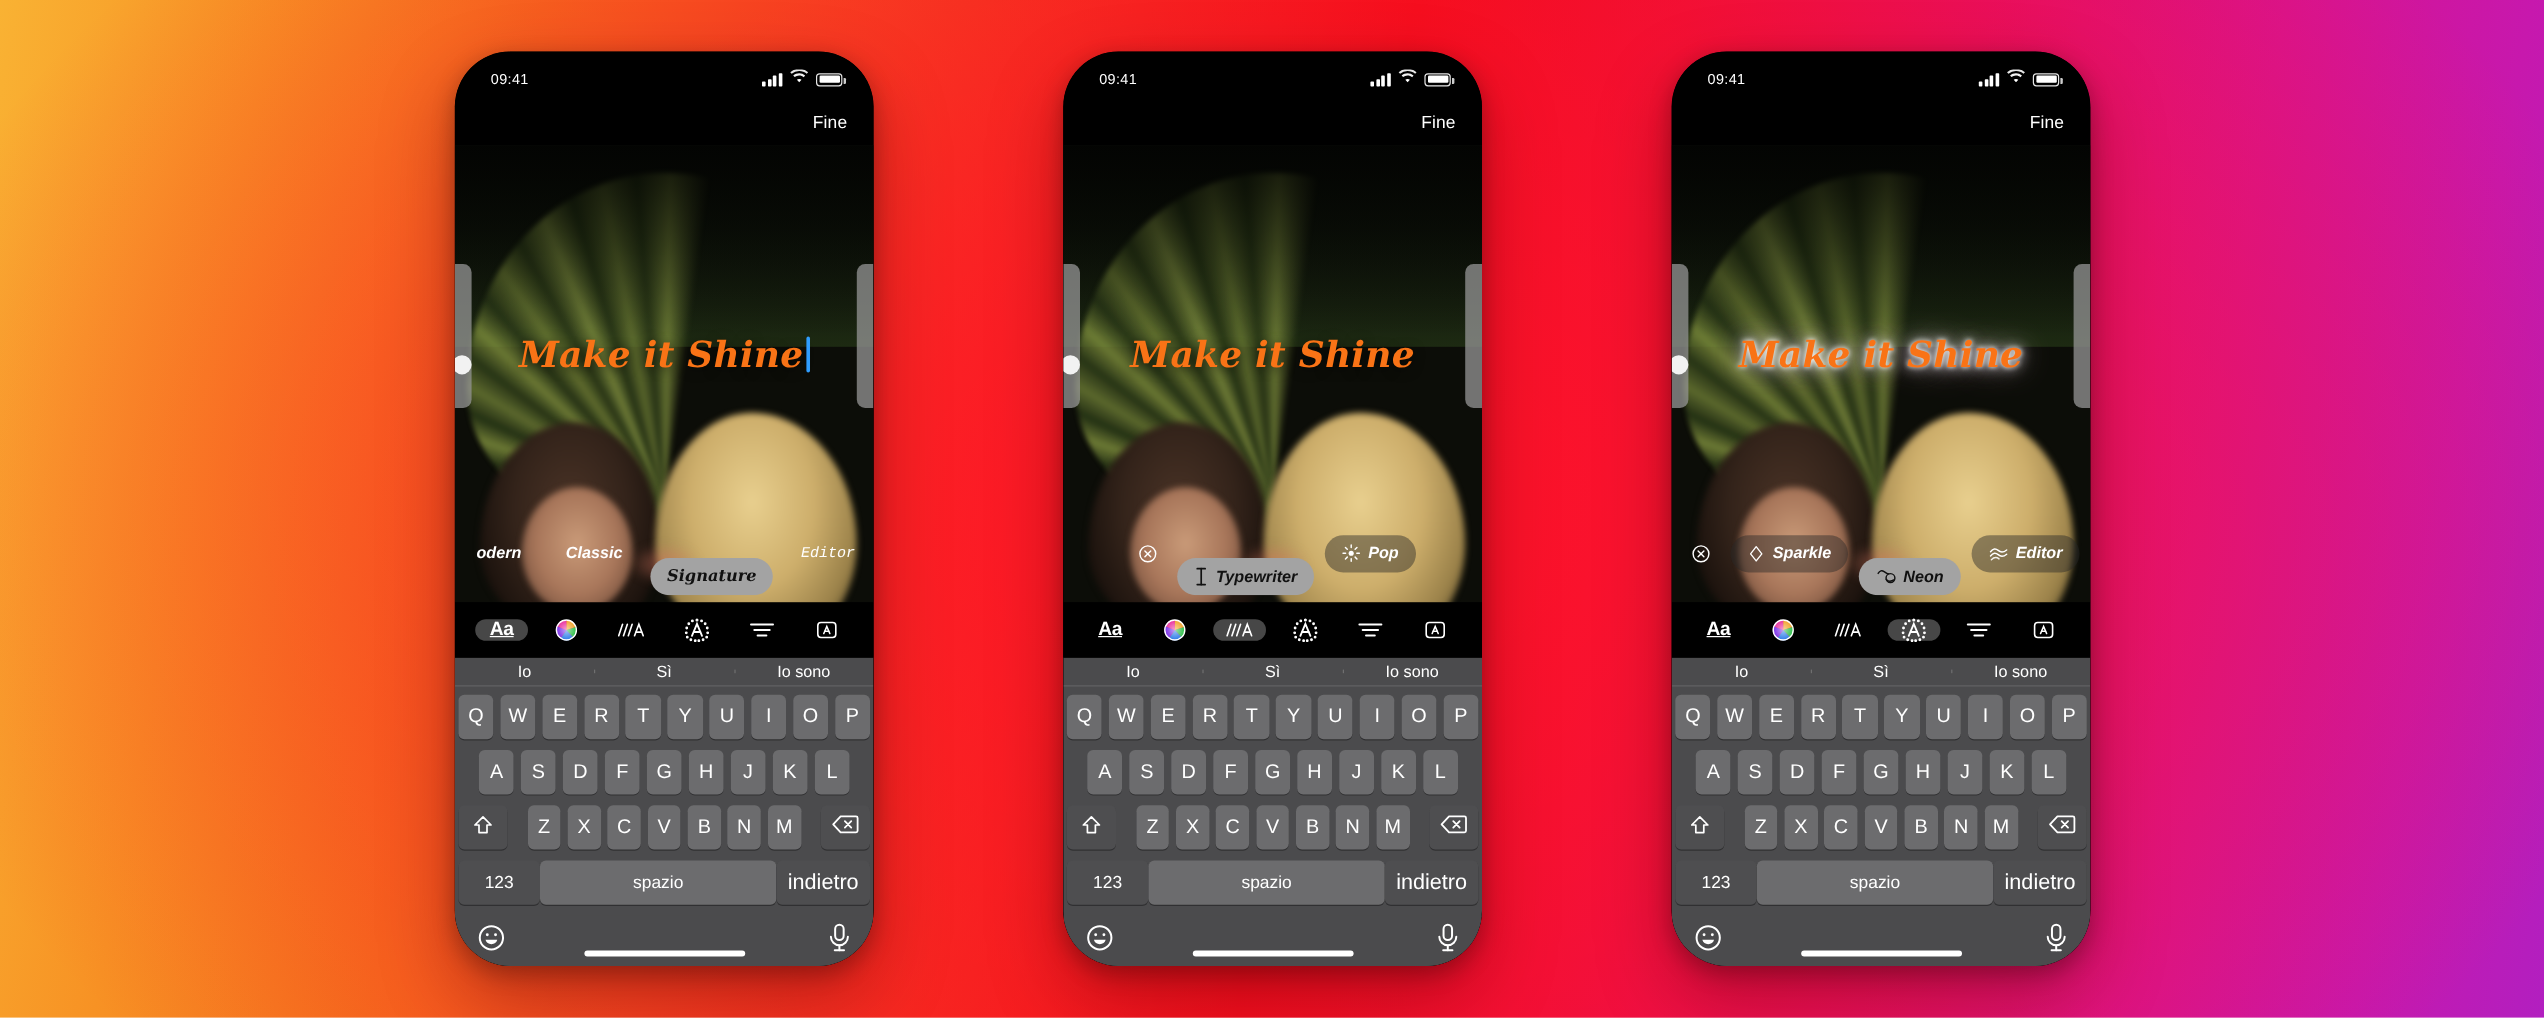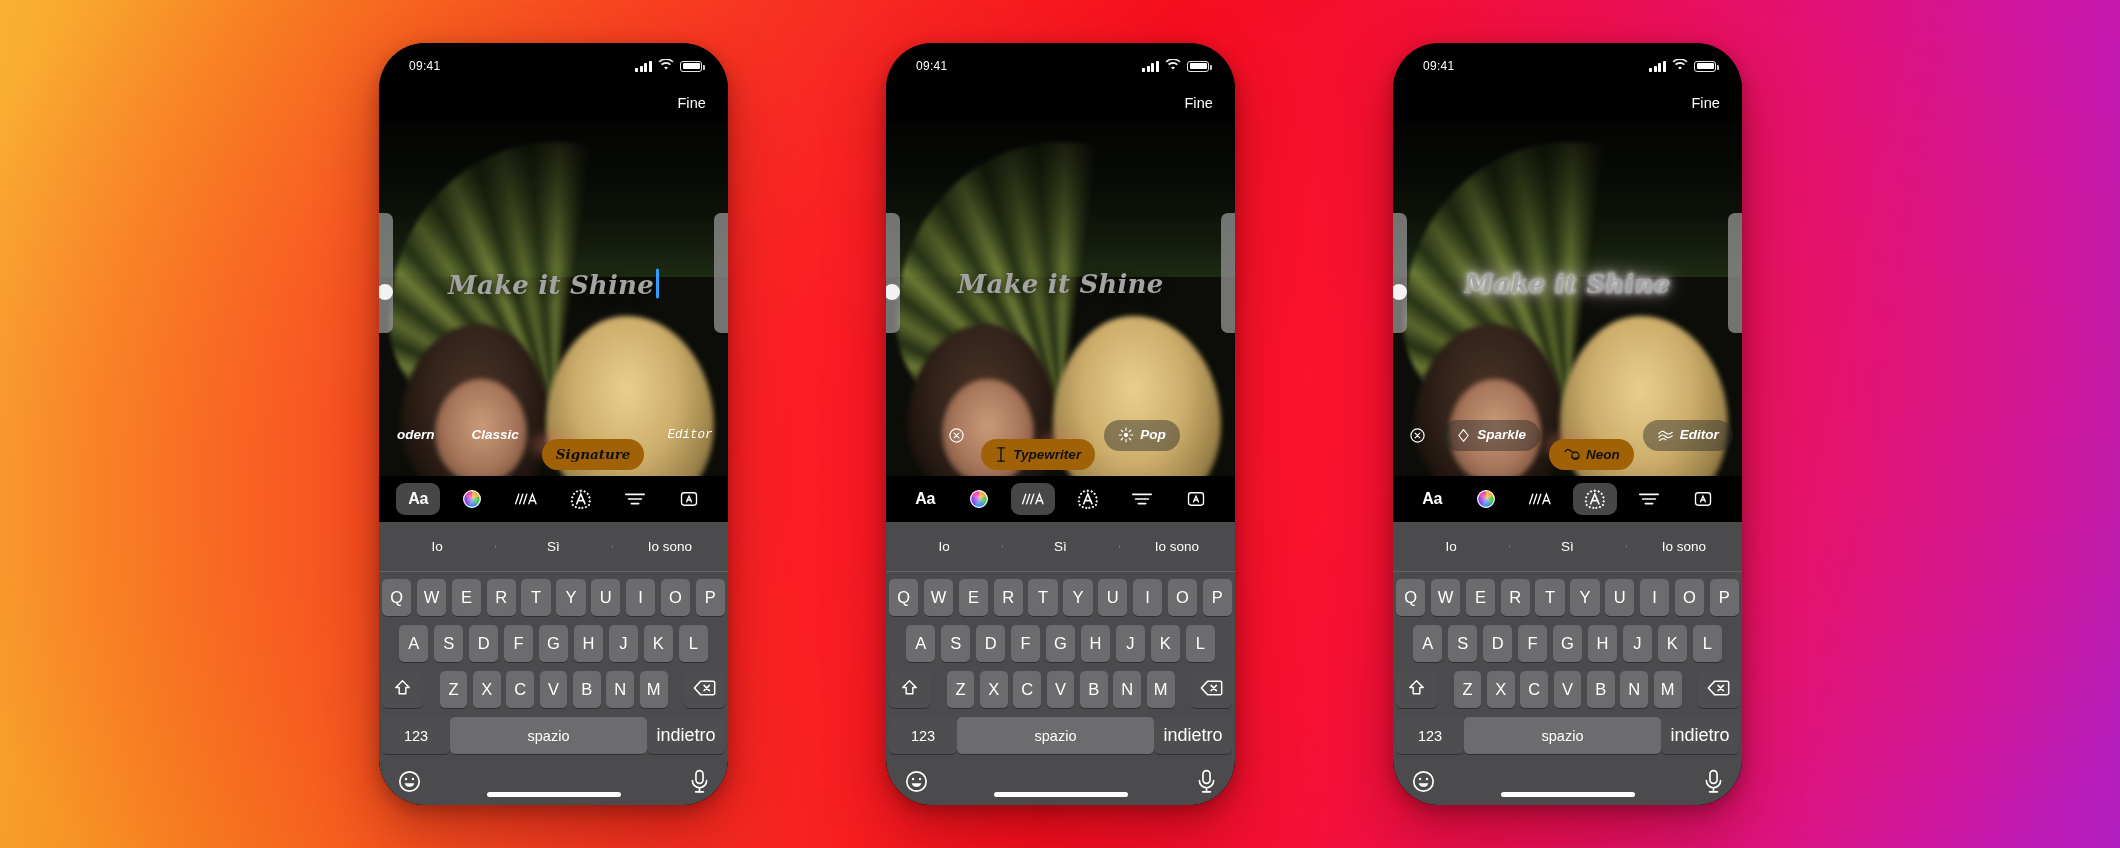--- a/index.html
+++ b/index.html
@@ -143,24 +143,24 @@
   .peek { position:absolute; top:26%; width:14px; height:120px; background:rgba(150,150,150,.75); border-radius:0 7px 7px 0; z-index:4; }
   .peek.left { left:0; border-radius:0 7px 7px 0; }
   .peek.right { right:0; border-radius:7px 0 0 7px; }
   .handle { position:absolute; left:-2px; top:46%; width:16px; height:16px; background:#f2f2f2; border-radius:50%; z-index:5; }
 
   
   .overlay-text {
     position:absolute; left:0; right:0; top:46%;
     transform:translateY(-50%);
     text-align:center; padding:0 14px;
-    color:#a3a3a3; z-index:5;
+    color:#f97316; z-index:5;
     font-family:"DejaVu Serif", serif;
     font-style:italic; font-weight:600;
-    font-size:26px; letter-spacing:.2px; white-space:nowrap;
+    font-size:30px; letter-spacing:.2px; white-space:nowrap;
   }
   .overlay-text.script { text-shadow:0 2px 10px rgba(0,0,0,.55); }
   .overlay-text.neon {
     text-shadow:
       0 0 4px rgba(255,255,255,.95),
       0 0 10px rgba(255,255,255,.85),
       0 0 20px rgba(255,240,250,.6),
       0 0 34px rgba(255,190,230,.45),
       0 2px 12px rgba(0,0,0,.5);
   }
@@ -175,48 +175,48 @@
   }
   .pillstrip.center { justify-content:center; }
   .pill {
     display:inline-flex; align-items:center; gap:6px;
     height:31px; padding:0 14px; border-radius:16px;
     background:rgba(40,40,40,.45);
     color:#fff; font-size:13.5px; font-weight:700; cursor:pointer;
     flex:0 0 auto;
   }
   .pill.plain { background:transparent; }
-  .pill.active { background:#a16207; color:#111;margin-top:39px; }
+  .pill.active { background:#a3a3a3; color:#111;margin-top:39px; }
   .pill.clear { width:31px; padding:0; justify-content:center; background:transparent; }
   .pill .lbl { line-height:1;font-style:italic; }
   .pill.classic .lbl { font-family:"Liberation Sans", sans-serif; font-weight:700; }
   .pill.signature .lbl { font-family:"DejaVu Serif", serif; font-style:italic; font-weight:600; }
   .pill.editor .lbl { font-family:"Liberation Mono", monospace; font-weight:400; font-size:12.5px; }
   .pill.modern .lbl { font-weight:700; }
   .pill svg { display:block; }
 
   
   .toolbar {
     flex:0 0 46px; height:46px;
     display:flex; align-items:center; justify-content:space-around;
     padding:0 12px; background:#000; position:relative; z-index:7;
   }
   .tool {
-    width:44px; height:32px; border-radius:9px;
+    width:44px; height:18px; border-radius:9px;
     display:flex; align-items:center; justify-content:center;
-    color:#fff; cursor:pointer;
+    color:#fff; cursor:pointer;text-decoration:underline;
   }
   .tool.sel { background:rgba(130,130,130,.55); }
   .tool .aa { font-size:16px; font-weight:600; letter-spacing:-.3px; }
   .tool svg { display:block; }
 
   
   .kb { flex:0 0 auto; background:#4b4b4d; padding-bottom:0; }
   .kb-suggest {
-    height:50px; display:flex; align-items:center;
+    height:24px; display:flex; align-items:center;
     color:#fff; font-size:13.5px;
     border-bottom:.5px solid rgba(255,255,255,.13);
   }
   .kb-suggest .sug { flex:1; text-align:center; position:relative; cursor:pointer; }
   .kb-suggest .sug + .sug::before {
     content:""; position:absolute; left:0; top:6px; bottom:6px; width:1px; background:rgba(255,255,255,.2);
   }
   .kb-rows { padding:7px 3px 0; }
   .kb-row { display:flex; justify-content:center; gap:5.5px; margin-bottom:9px; }
   .key {

